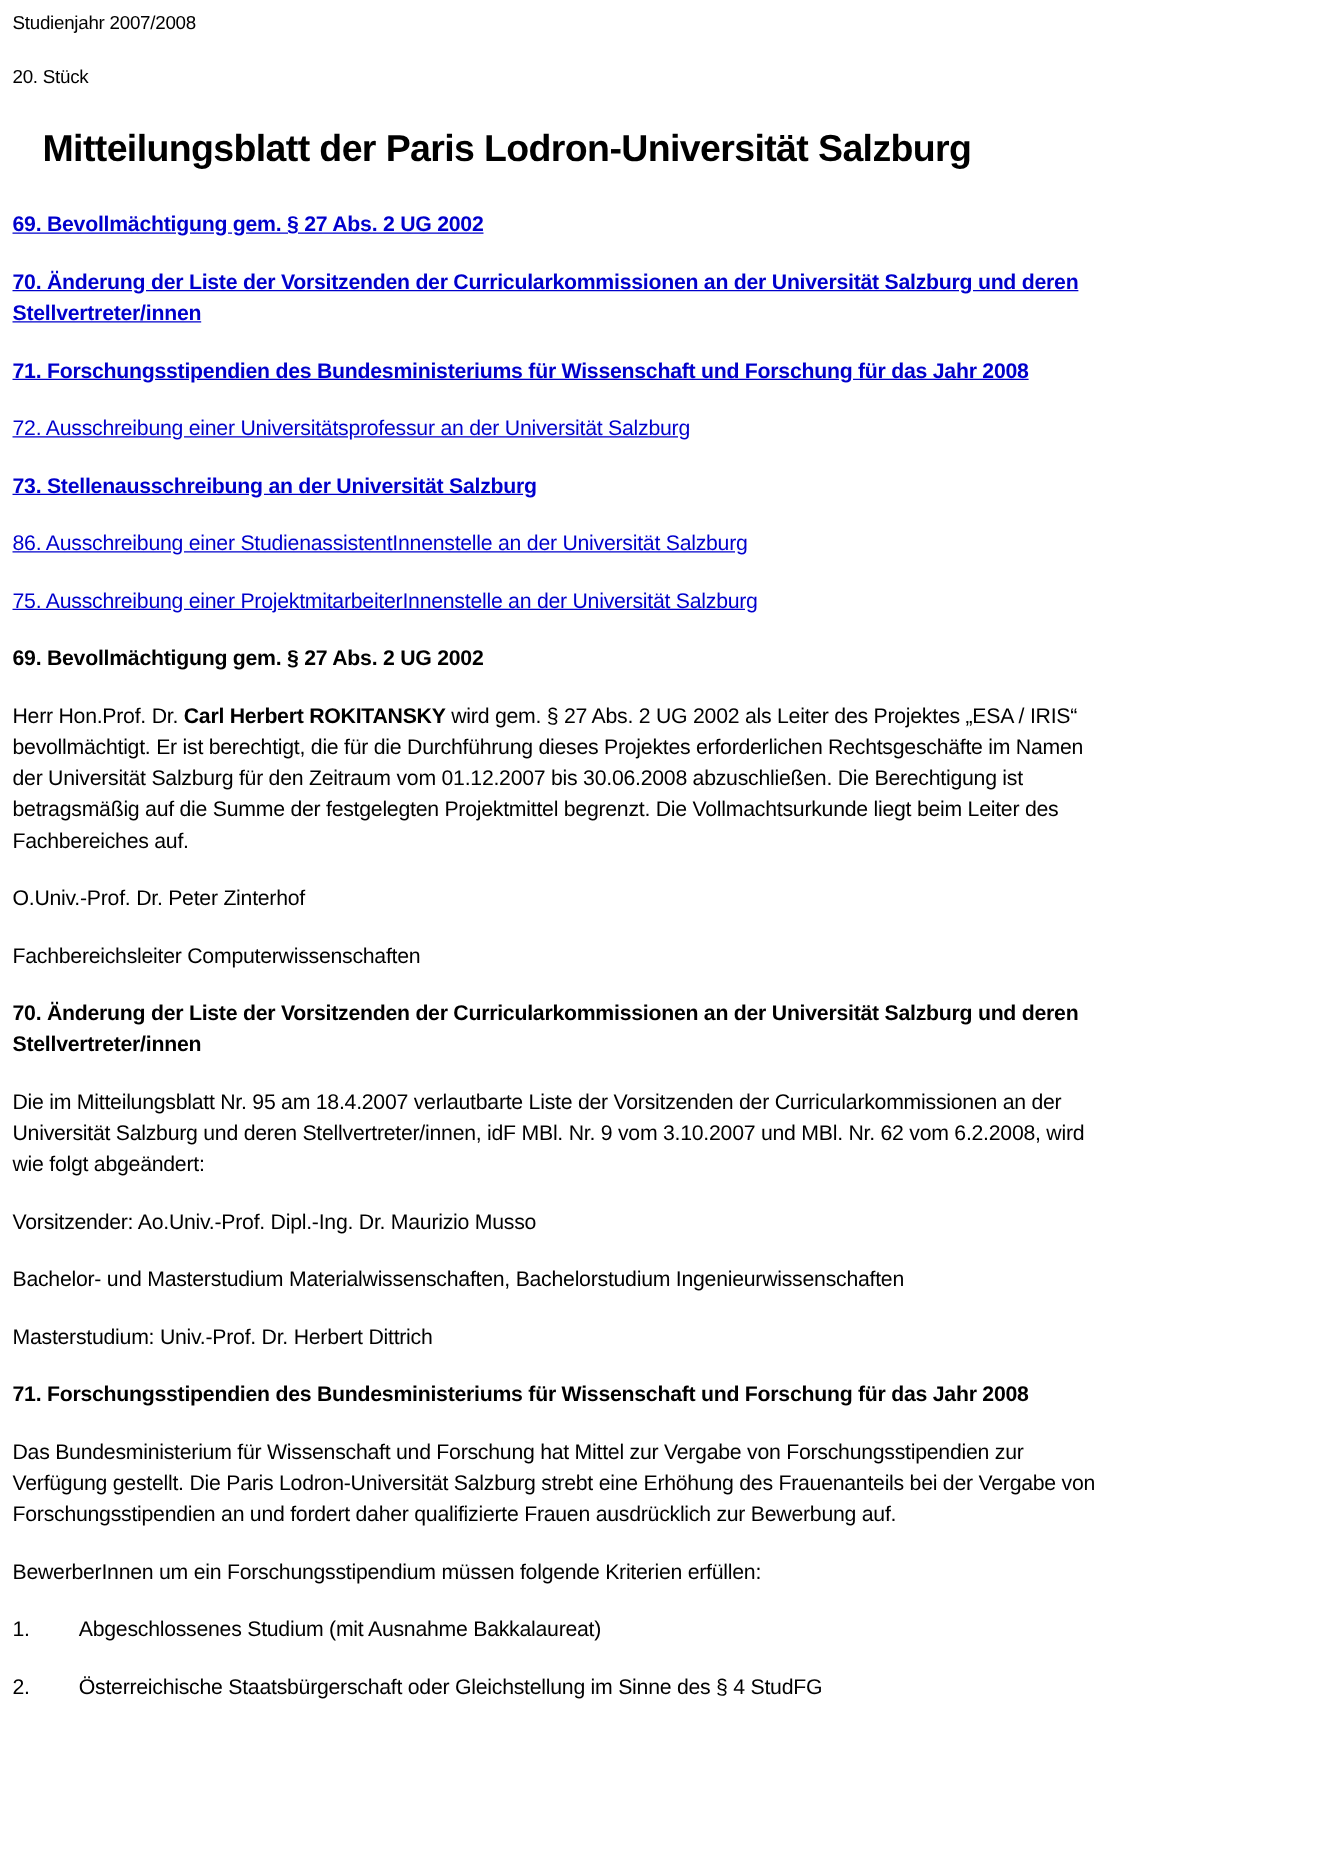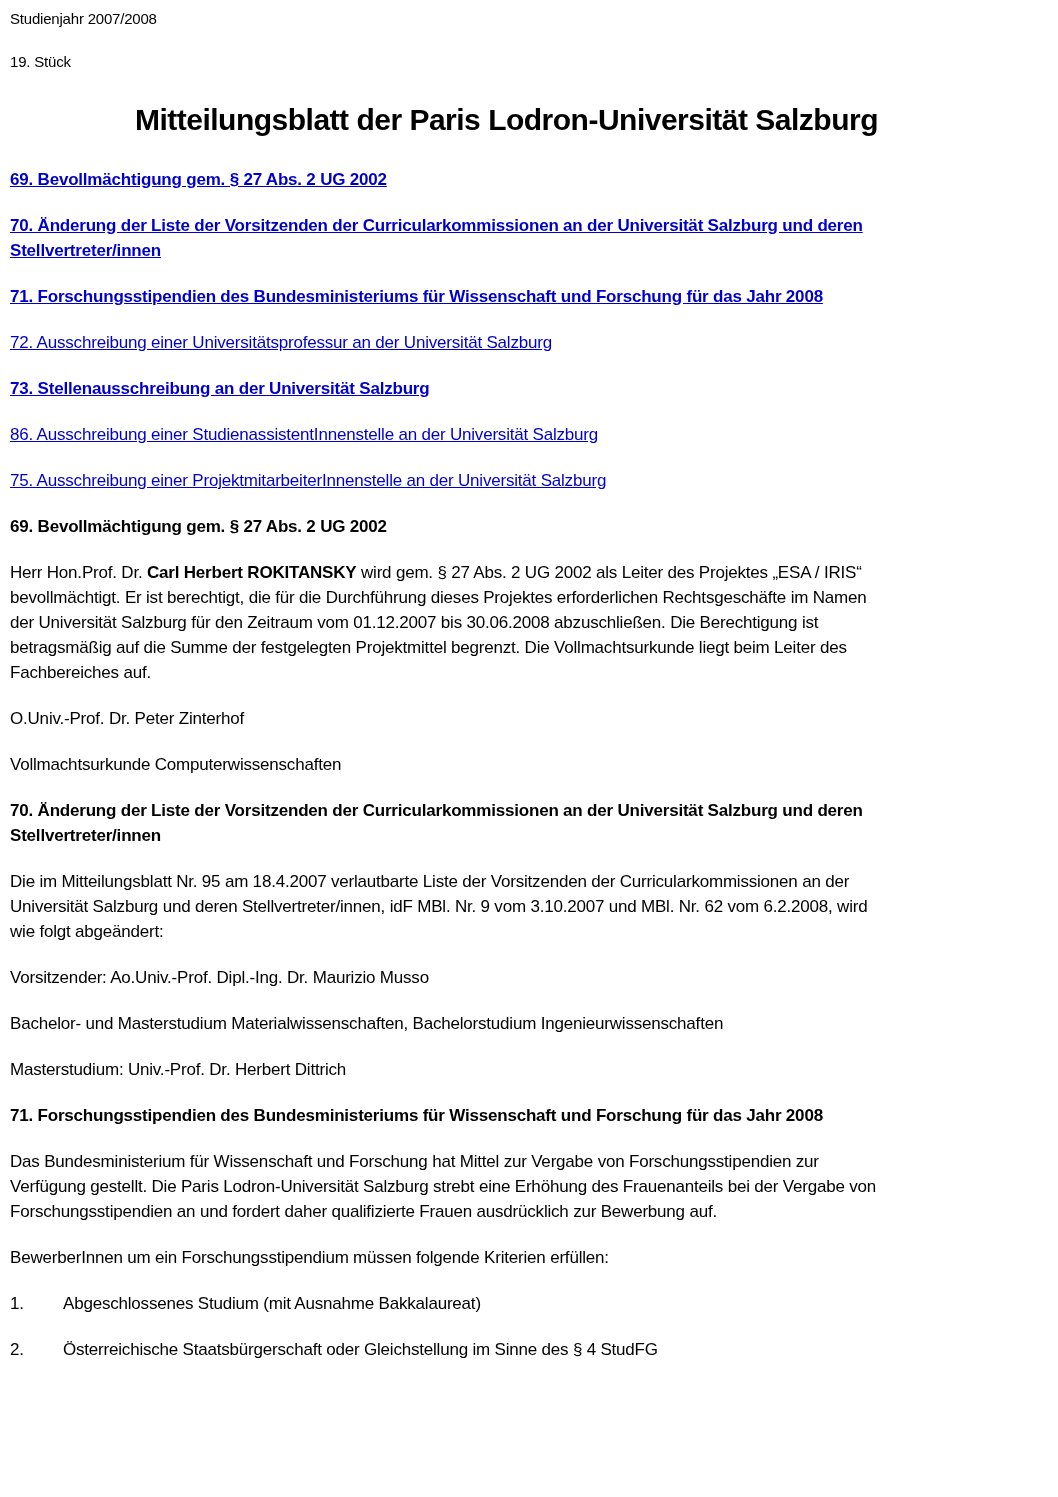--- a/index.html
+++ b/index.html
@@ -16,22 +16,21 @@
     color: var(--text);
     background: var(--bg);
   }
   p { margin: 0 0 21px 0; }
   .meta-line { font-size: 15px; line-height: 18px; margin: 0 0 25px 0; }
   h1 {
     font-size: 30px;
     line-height: 34px;
     font-weight: bold;
     letter-spacing: -0.5px;
-    margin: 32px 0 30px 36px;
-    text-align: right;
+    margin: 32px 0 30px 24px;
   }
   .toc-item { margin: 0 0 21px 0; }
   .toc-item a {
     color: var(--link);
     text-decoration: underline;
     cursor: pointer;
   }
   .toc-item.bold a { font-weight: bold; }
   h2.sec-heading {
     font-size: 17px;
@@ -46,41 +45,41 @@
   .num-item .num { flex: 0 0 53px; }
   .num-item .itm-text { flex: 1 1 auto; }
 </style>
 </head>
 <body>
 
 <div class="page">
 
   <header>
     <p class="meta-line">Studienjahr 2007/2008</p>
-    <p class="meta-line">19. Stück</p>
+    <p class="meta-line">20. Stück</p>
     <h1>Mitteilungsblatt der Paris Lodron-Universität Salzburg</h1>
   </header>
 
   <nav>
     <p class="toc-item bold"><a>69. Bevollmächtigung gem. § 27 Abs. 2 UG 2002</a></p>
     <p class="toc-item bold"><a>70. Änderung der Liste der Vorsitzenden der Curricularkommissionen an der Universität Salzburg und deren Stellvertreter/innen</a></p>
     <p class="toc-item bold"><a>71. Forschungsstipendien des Bundesministeriums für Wissenschaft und Forschung für das Jahr 2008</a></p>
     <p class="toc-item"><a>72. Ausschreibung einer Universitätsprofessur an der Universität Salzburg</a></p>
     <p class="toc-item bold"><a>73. Stellenausschreibung an der Universität Salzburg</a></p>
     <p class="toc-item"><a>86. Ausschreibung einer StudienassistentInnenstelle an der Universität Salzburg</a></p>
     <p class="toc-item"><a>75. Ausschreibung einer ProjektmitarbeiterInnenstelle an der Universität Salzburg</a></p>
   </nav>
 
   <main>
 
     <section>
       <h2 class="sec-heading">69. Bevollmächtigung gem. § 27 Abs. 2 UG 2002</h2>
       <p><span>Herr Hon.Prof. Dr. </span><b class="inline-bold">Carl Herbert ROKITANSKY</b><span> wird gem. § 27 Abs. 2 UG 2002 als Leiter des Projektes „ESA / IRIS“ bevollmächtigt. Er ist berechtigt, die für die Durchführung dieses Projektes erforderlichen Rechtsgeschäfte im Namen der Universität Salzburg für den Zeitraum vom 01.12.2007 bis 30.06.2008 abzuschließen. Die Berechtigung ist betragsmäßig auf die Summe der festgelegten Projektmittel begrenzt. Die Vollmachtsurkunde liegt beim Leiter des Fachbereiches auf.</span></p>
       <p class="center">O.Univ.-Prof. Dr. Peter Zinterhof</p>
-      <p class="center">Vollmachtsurkunde Computerwissenschaften</p>
+      <p class="center">Fachbereichsleiter Computerwissenschaften</p>
     </section>
 
     <section>
       <h2 class="sec-heading">70. Änderung der Liste der Vorsitzenden der Curricularkommissionen an der Universität Salzburg und deren Stellvertreter/innen</h2>
       <p>Die im Mitteilungsblatt Nr. 95 am 18.4.2007 verlautbarte Liste der Vorsitzenden der Curricularkommissionen an der Universität Salzburg und deren Stellvertreter/innen, idF MBl. Nr. 9 vom 3.10.2007 und MBl. Nr. 62 vom 6.2.2008, wird wie folgt abgeändert:</p>
       <p>Vorsitzender: Ao.Univ.-Prof. Dipl.-Ing. Dr. Maurizio Musso</p>
       <p>Bachelor- und Masterstudium Materialwissenschaften, Bachelorstudium Ingenieurwissenschaften</p>
       <p>Masterstudium: Univ.-Prof. Dr. Herbert Dittrich</p>
     </section>
 

